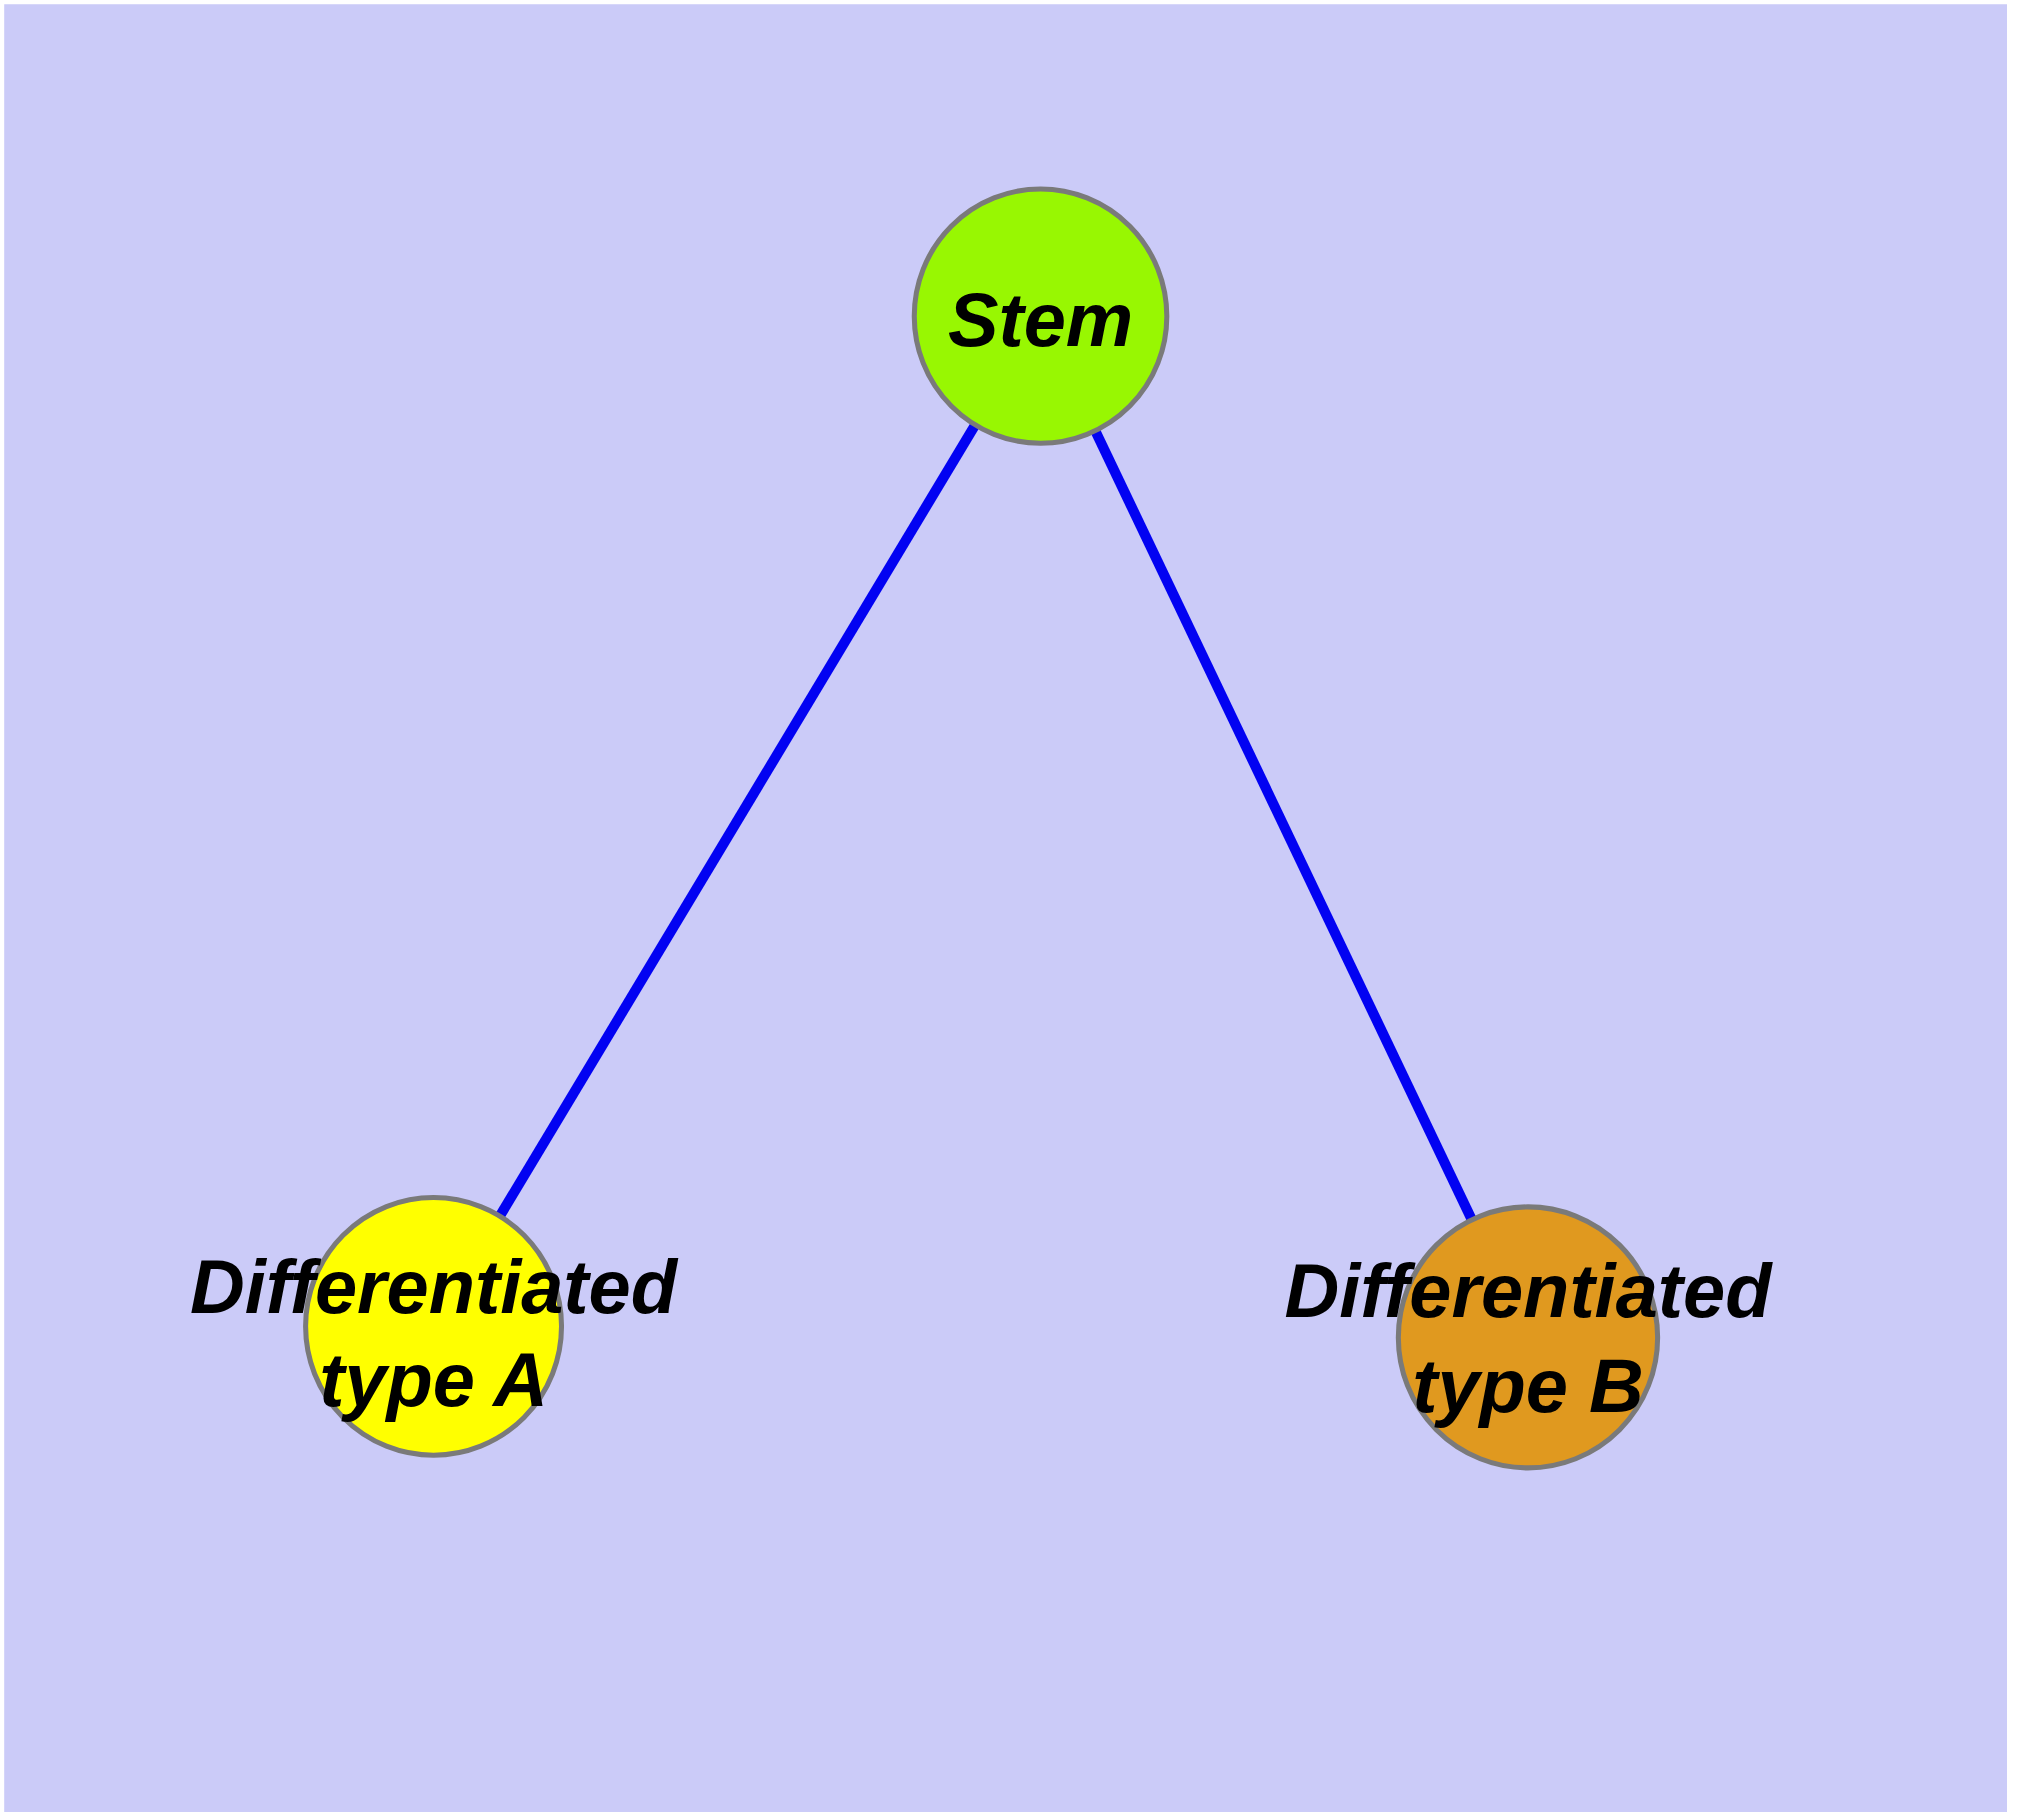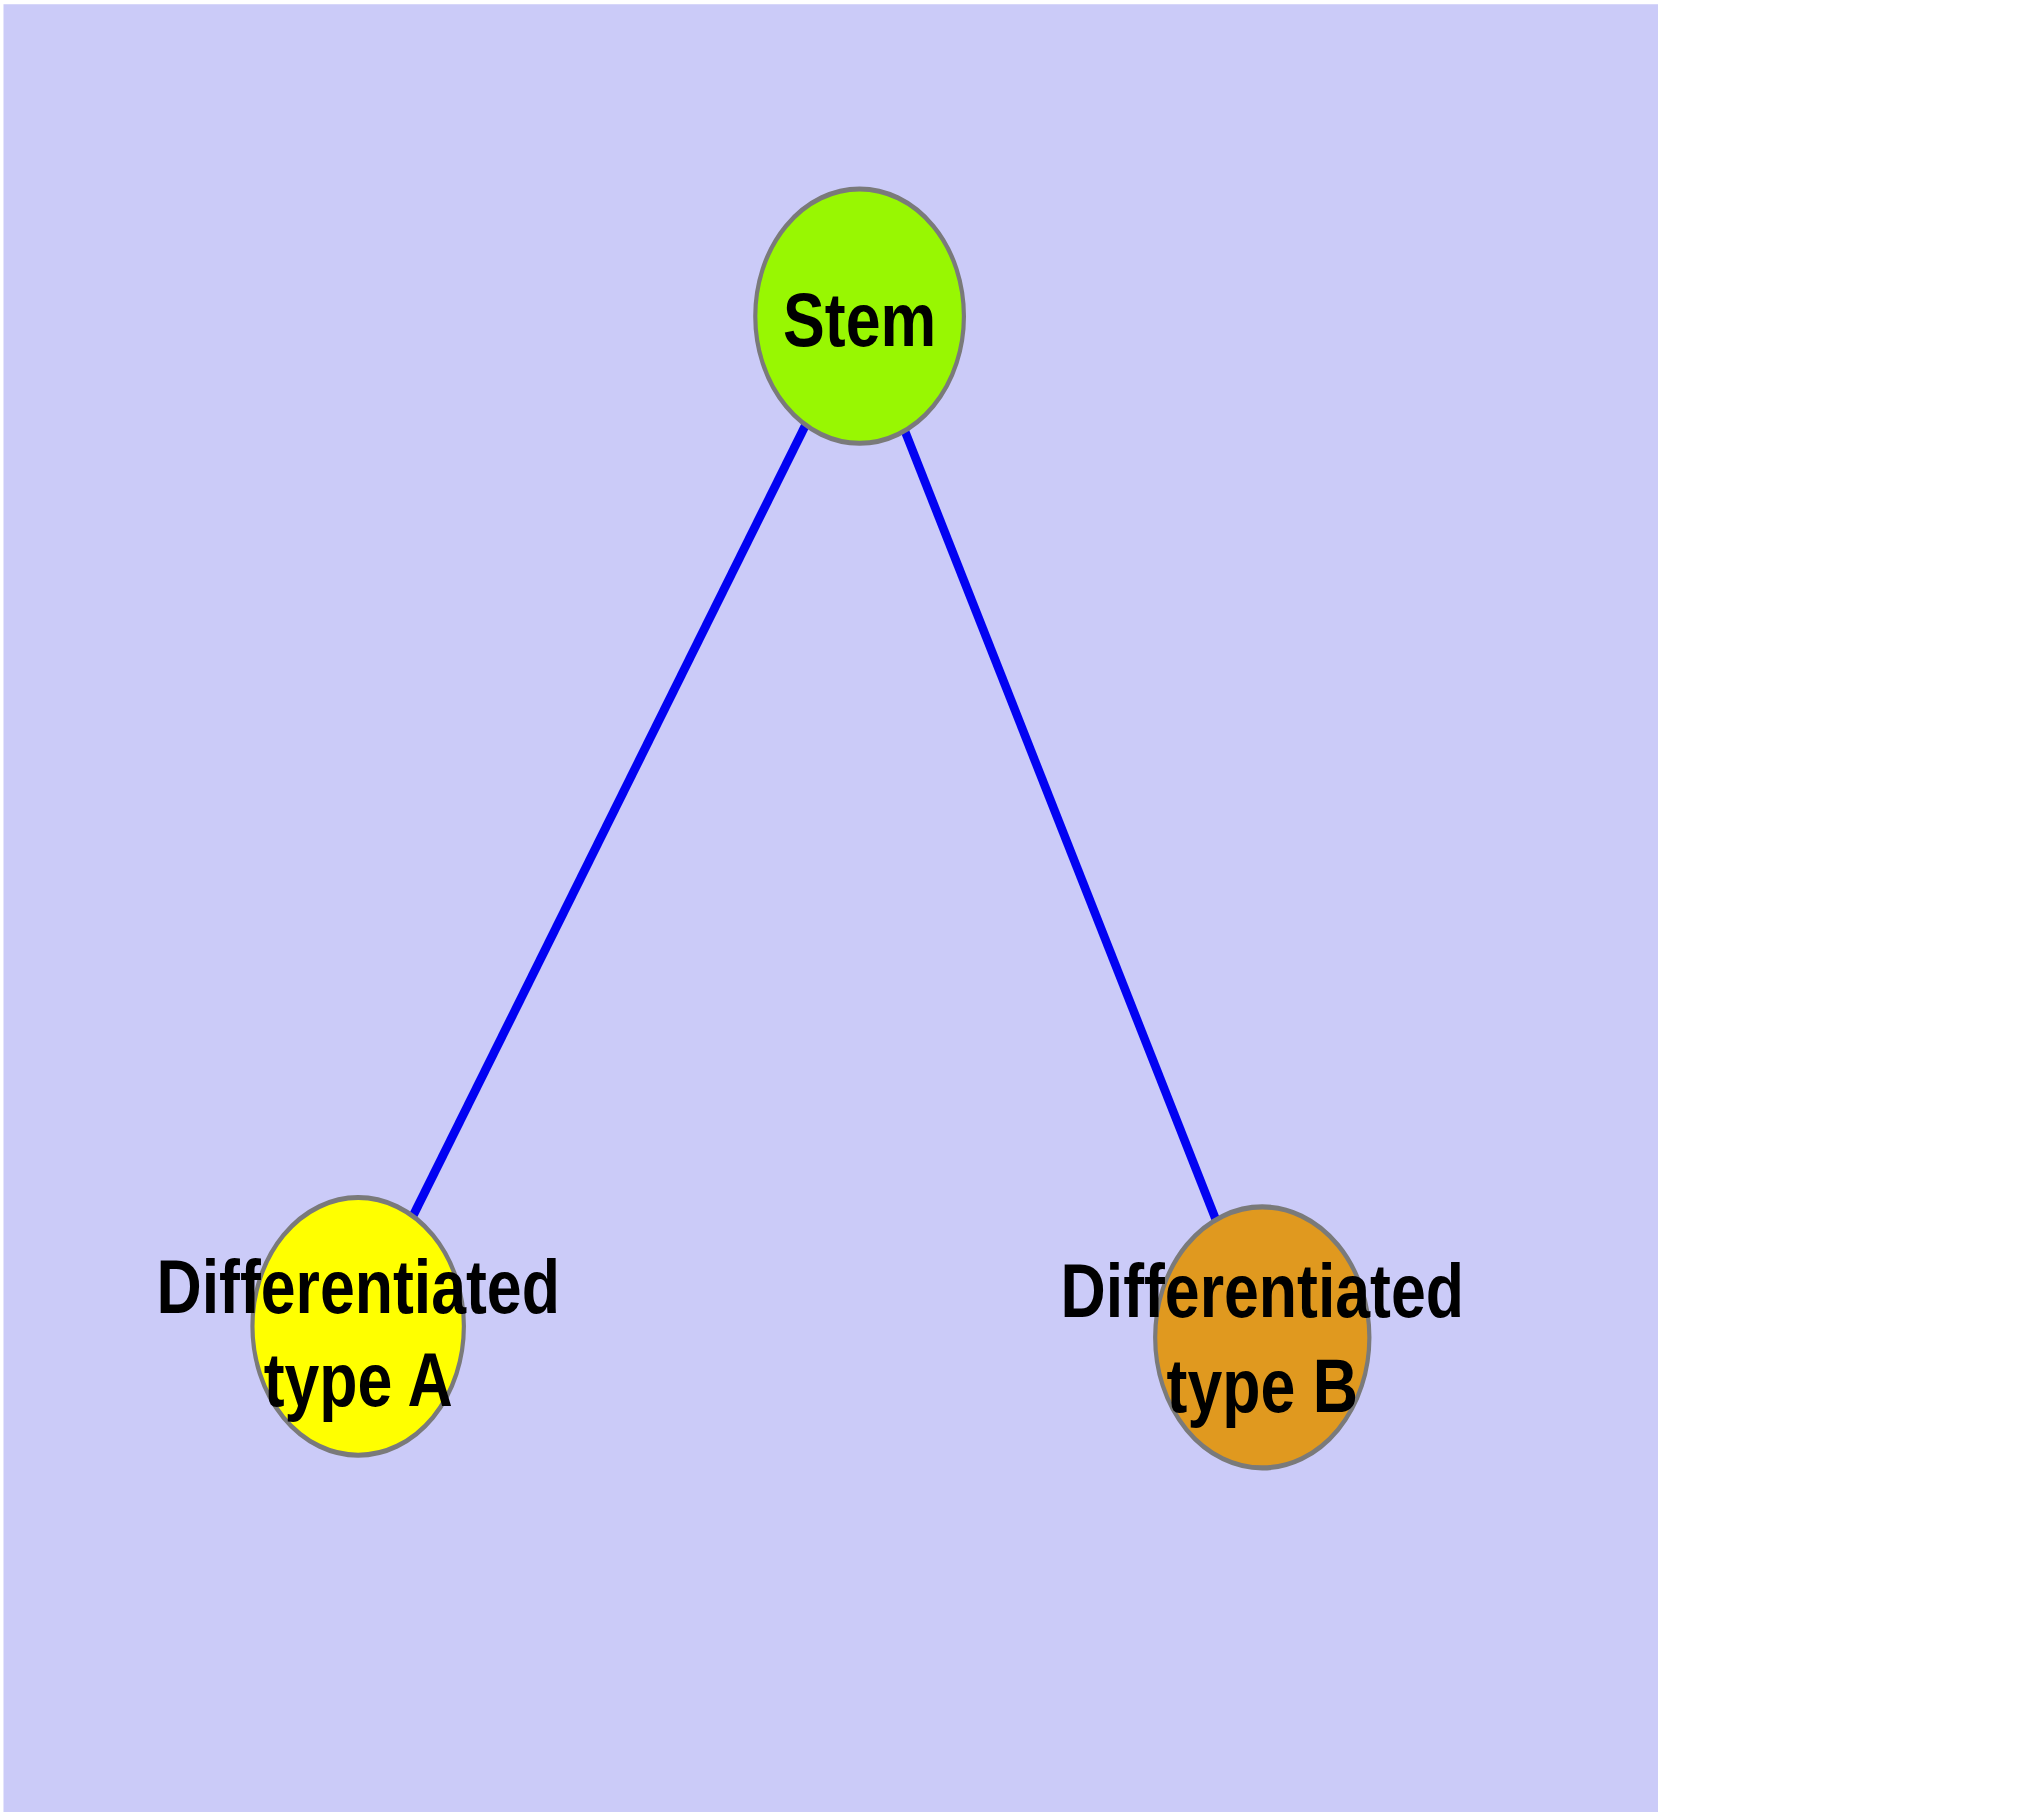--- a/index.html
+++ b/index.html
@@ -2,24 +2,25 @@
 <html style="font-size:13.6px"><head>
 <meta charset="utf-8">
 <style>
   html, body {
     margin: 0;
     padding: 0;
     background: #ffffff;
   }
   .page {
     position: relative;
-    width: 1658px;
+    width: 2007px;
     height: 1812px;
     background: #ffffff;
     overflow: hidden;
+    font-style: italic;
   }
   .graph-svg {
     position: absolute;
     left: 0;
     top: 0;
     width: 100%;
     height: 100%;
     display: block;
   }
   .edge-line {

